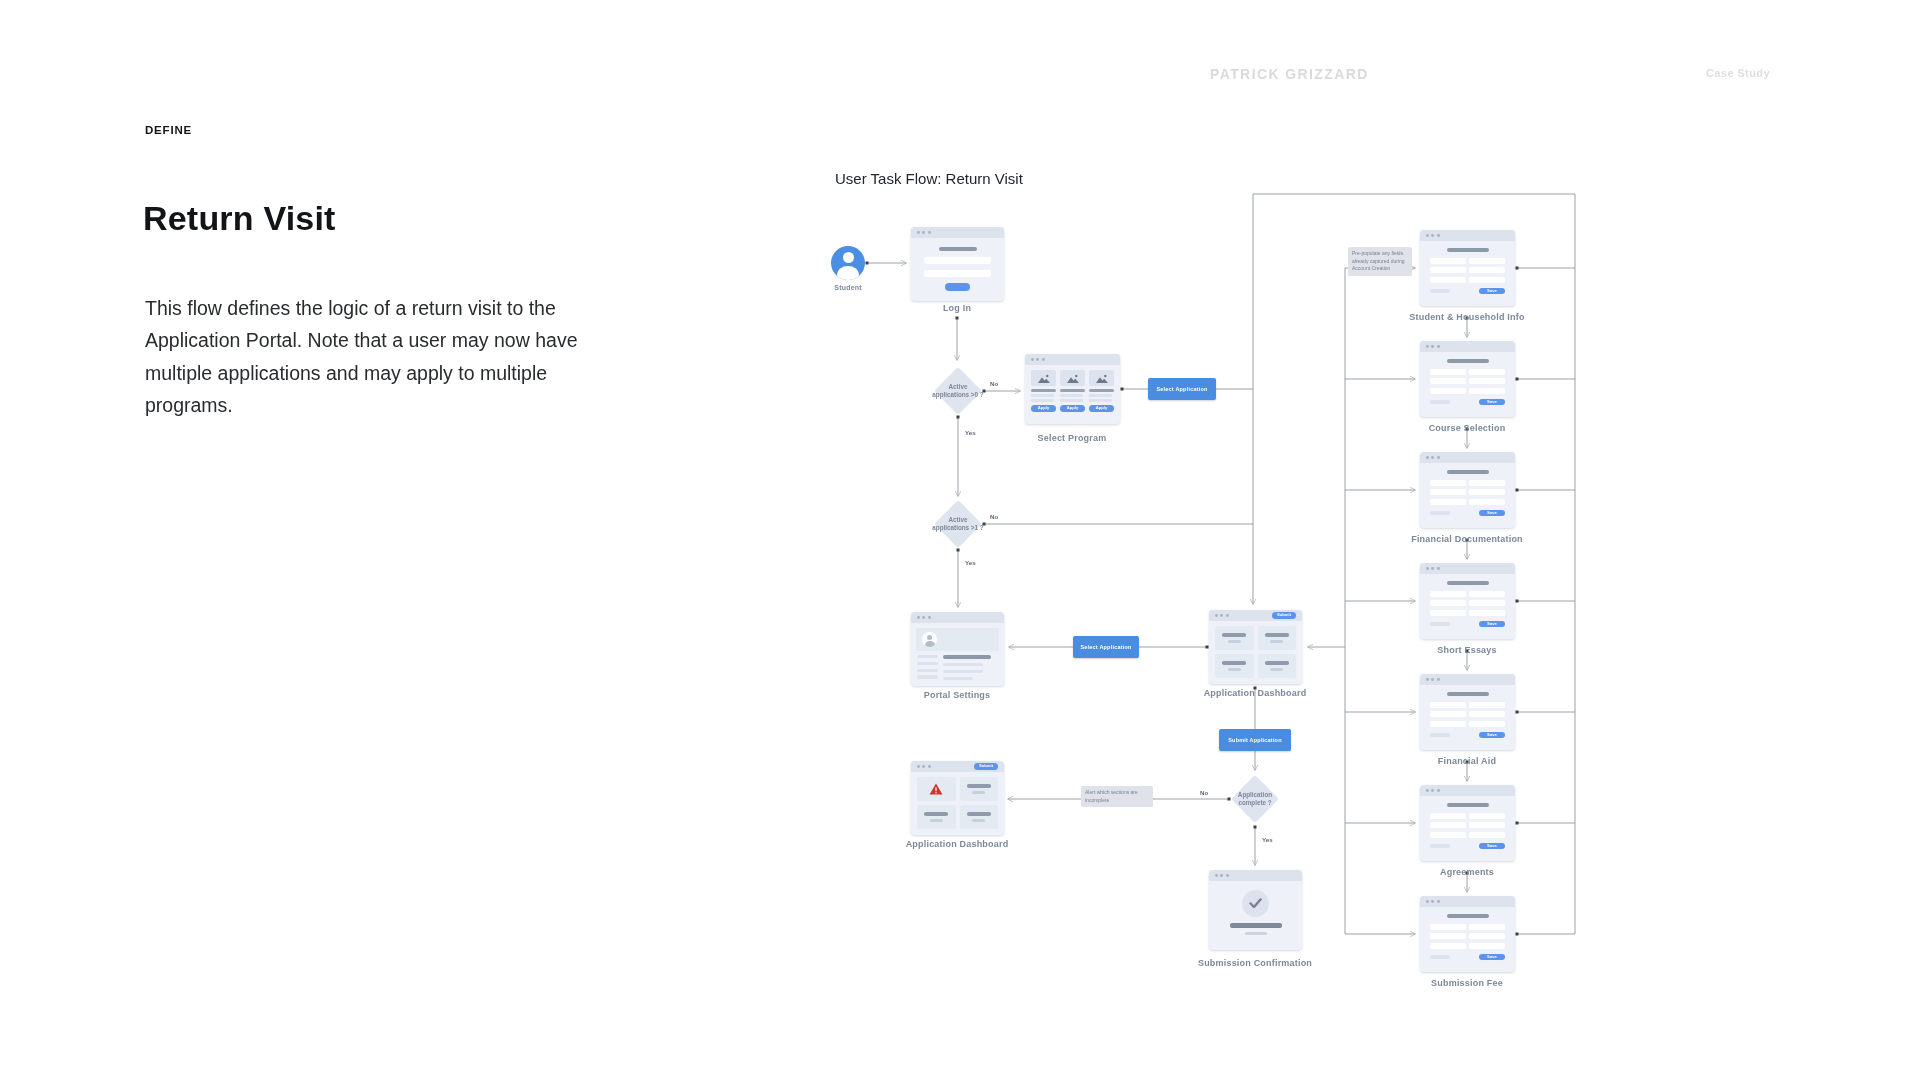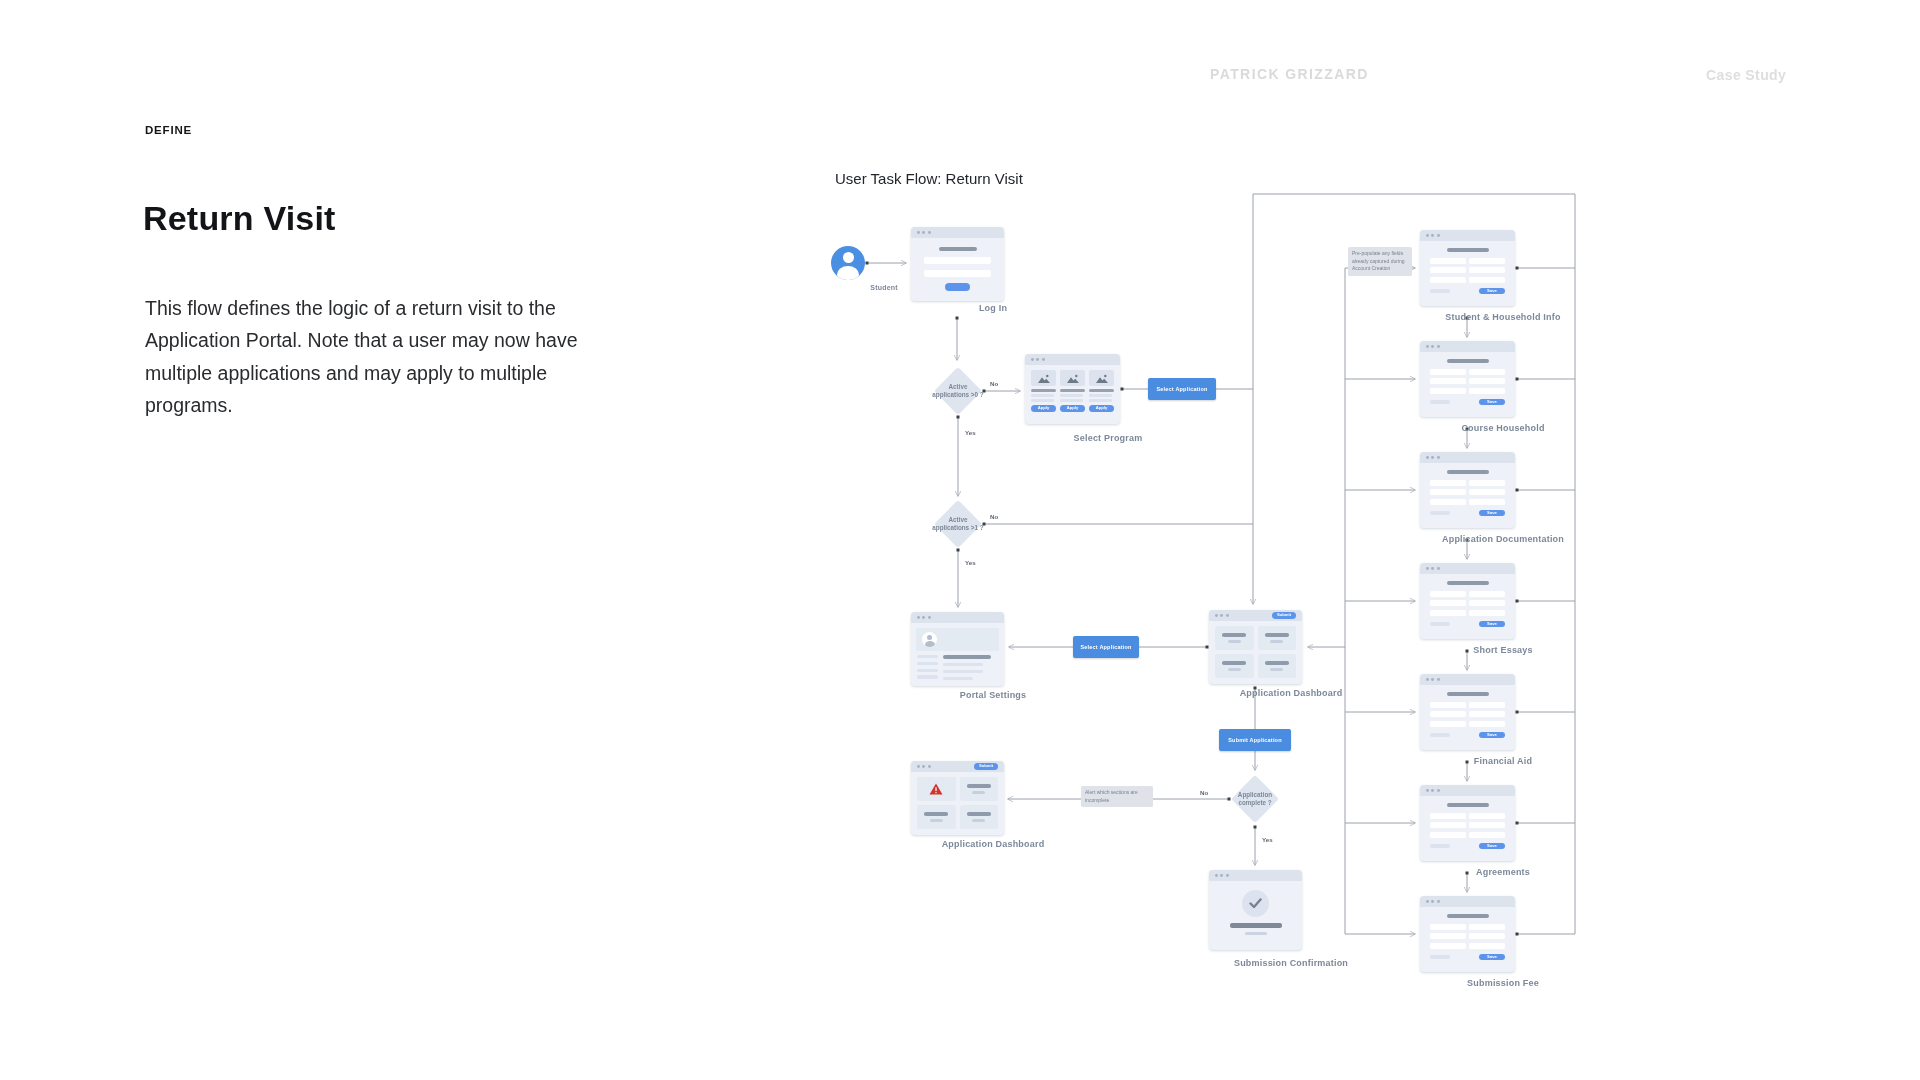--- a/index.html
+++ b/index.html
@@ -3,21 +3,21 @@
 <meta charset="utf-8">
 <style>
   html,body { margin:0; padding:0; }
   body {
     width:1920px; height:1080px; position:relative; background:#ffffff;
     font-family:"Liberation Sans","DejaVu Sans",sans-serif; overflow:hidden;
     -webkit-font-smoothing:antialiased;
   }
   
   .hdr-author { position:absolute; left:1210px; top:66px; font-size:14px; font-weight:700; letter-spacing:1.4px; color:#dadada; }
-  .hdr-link   { position:absolute; left:1706px; top:67px; font-size:14px; font-weight:700; letter-spacing:.4px; color:#dcdee0; }
+  .hdr-link   { position:absolute; left:1706px; top:67px; font-size:11px; font-weight:700; letter-spacing:.4px; color:#dcdee0; }
   
   .eyebrow { position:absolute; left:145px; top:124px; font-size:11.5px; font-weight:700; letter-spacing:.8px; color:#141517; }
   .title   { position:absolute; left:143px; top:146px; margin:0; font-size:34px; line-height:48px; font-weight:700; color:#131417; letter-spacing:.2px; }
   .para    { position:absolute; left:145px; top:272px; width:448px; font-size:19.5px; line-height:32.5px; color:#292b2e; }
   
   .dtitle { position:absolute; left:835px; top:170px; font-size:15px; font-weight:400; color:#22262c; }
   .wires  { position:absolute; left:0; top:0; z-index:0; }
   .wires path { stroke:#9aa1ab; stroke-width:1; fill:none; }
   .win { position:absolute; z-index:1; background:#eef1f7; border-radius:4px; box-shadow:0 1px 2.5px rgba(40,60,90,.20); }
   .tbar { height:11px; background:#dde3ed; border-radius:4px 4px 0 0; display:flex; align-items:center; padding:0 6px; }
@@ -60,21 +60,21 @@
   
   .fbody { padding:7px 10px 0; }
   .fgrid { display:grid; grid-template-columns:1fr 1fr; gap:3.4px; margin-top:6px; }
   .fgrid i { height:6px; background:#fff; border-radius:1.6px; display:block; }
   .ffoot { display:flex; align-items:center; justify-content:space-between; margin-top:5px; }
   .ffoot .stub { width:20px; height:4px; background:#dce3ee; border-radius:2px; }
   .ffoot .pill { width:26px; }
   
   .diamond { position:absolute; width:34px; height:34px; background:#dfe5ee; transform:rotate(45deg); border-radius:3px; z-index:1; }
   .dtext { position:absolute; z-index:2; width:54px; transform:translate(-50%,-50%); text-align:center; font-size:6.3px; line-height:1.3; color:#7c8798; font-weight:700; }
-  .nlabel { position:absolute; transform:translateX(-50%); white-space:nowrap; font-size:9px; font-weight:700; color:#7c8899; letter-spacing:.2px; z-index:2;margin-left:36px; }
+  .nlabel { position:absolute; transform:translateX(-50%); white-space:nowrap; font-size:9px; font-weight:700; color:#7c8899; letter-spacing:.2px; z-index:2; }
   .action-btn { position:absolute; z-index:2; background:#4a8ce0; border-radius:2px; color:#fff; display:flex; align-items:center; justify-content:center; font-size:5.5px; font-weight:700; letter-spacing:.2px; box-shadow:0 1px 2px rgba(0,0,0,.18); }
   .note { position:absolute; z-index:2; background:#dfe3e9; border-radius:1.5px; padding:3px 4px; font-size:5px; line-height:1.5; color:#7a828e; }
   .elabel { position:absolute; z-index:2; font-size:6.2px; font-weight:700; color:#5f6672; }
   .actor { position:absolute; z-index:1; width:34px; height:34px; border-radius:50%; background:#4b8fe2; overflow:hidden; }
   .actor::before { content:""; position:absolute; left:11.5px; top:5.5px; width:11px; height:11px; border-radius:50%; background:#fff; }
   .actor::after  { content:""; position:absolute; left:6px; top:19.5px; width:22px; height:17px; border-radius:50%; background:#fff; }
 </style>
 </head>
 <body>
 
@@ -376,21 +376,21 @@
         <i></i>
         <i></i>
         <i></i>
       </div>
       <div class="ffoot">
         <span class="stub"></span>
         <span class="pill">Save</span>
       </div>
     </div>
 </div>
-<div class="nlabel" style="left:1467px;top:423px;">Course Household</div>
+<div class="nlabel" style="left:1467px;top:423px;">Course Selection</div>
 
 <div class="win" style="left:1420px;top:452px;width:95px;height:76px;">
   <div class="tbar">
       <span class="wdots">
         <i></i>
         <i></i>
         <i></i>
       </span>
     </div>
   <div class="fbody">
@@ -402,21 +402,21 @@
         <i></i>
         <i></i>
         <i></i>
       </div>
       <div class="ffoot">
         <span class="stub"></span>
         <span class="pill">Save</span>
       </div>
     </div>
 </div>
-<div class="nlabel" style="left:1467px;top:534px;">Application Documentation</div>
+<div class="nlabel" style="left:1467px;top:534px;">Financial Documentation</div>
 
 <div class="win" style="left:1420px;top:563px;width:95px;height:76px;">
   <div class="tbar">
       <span class="wdots">
         <i></i>
         <i></i>
         <i></i>
       </span>
     </div>
   <div class="fbody">

